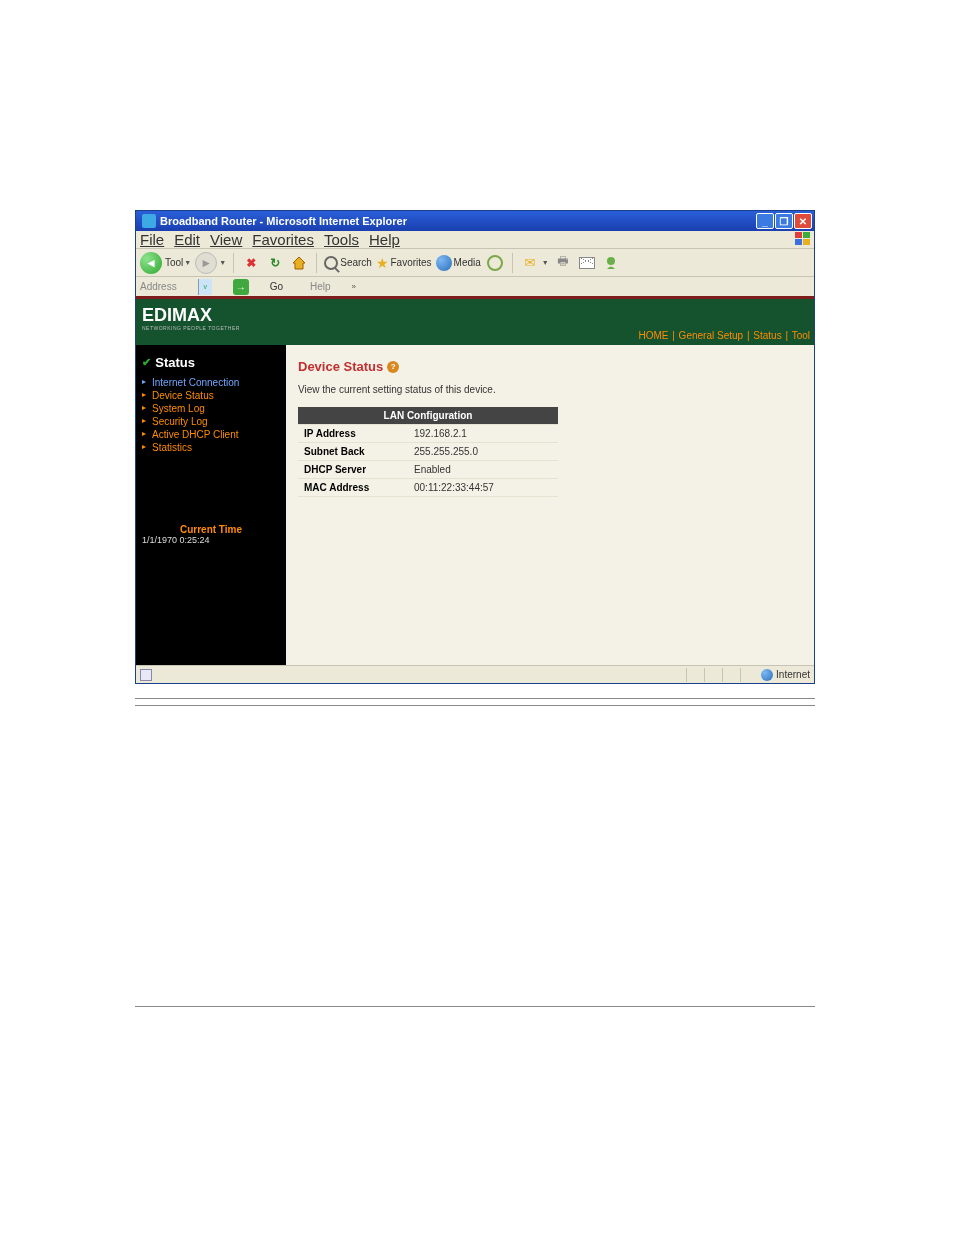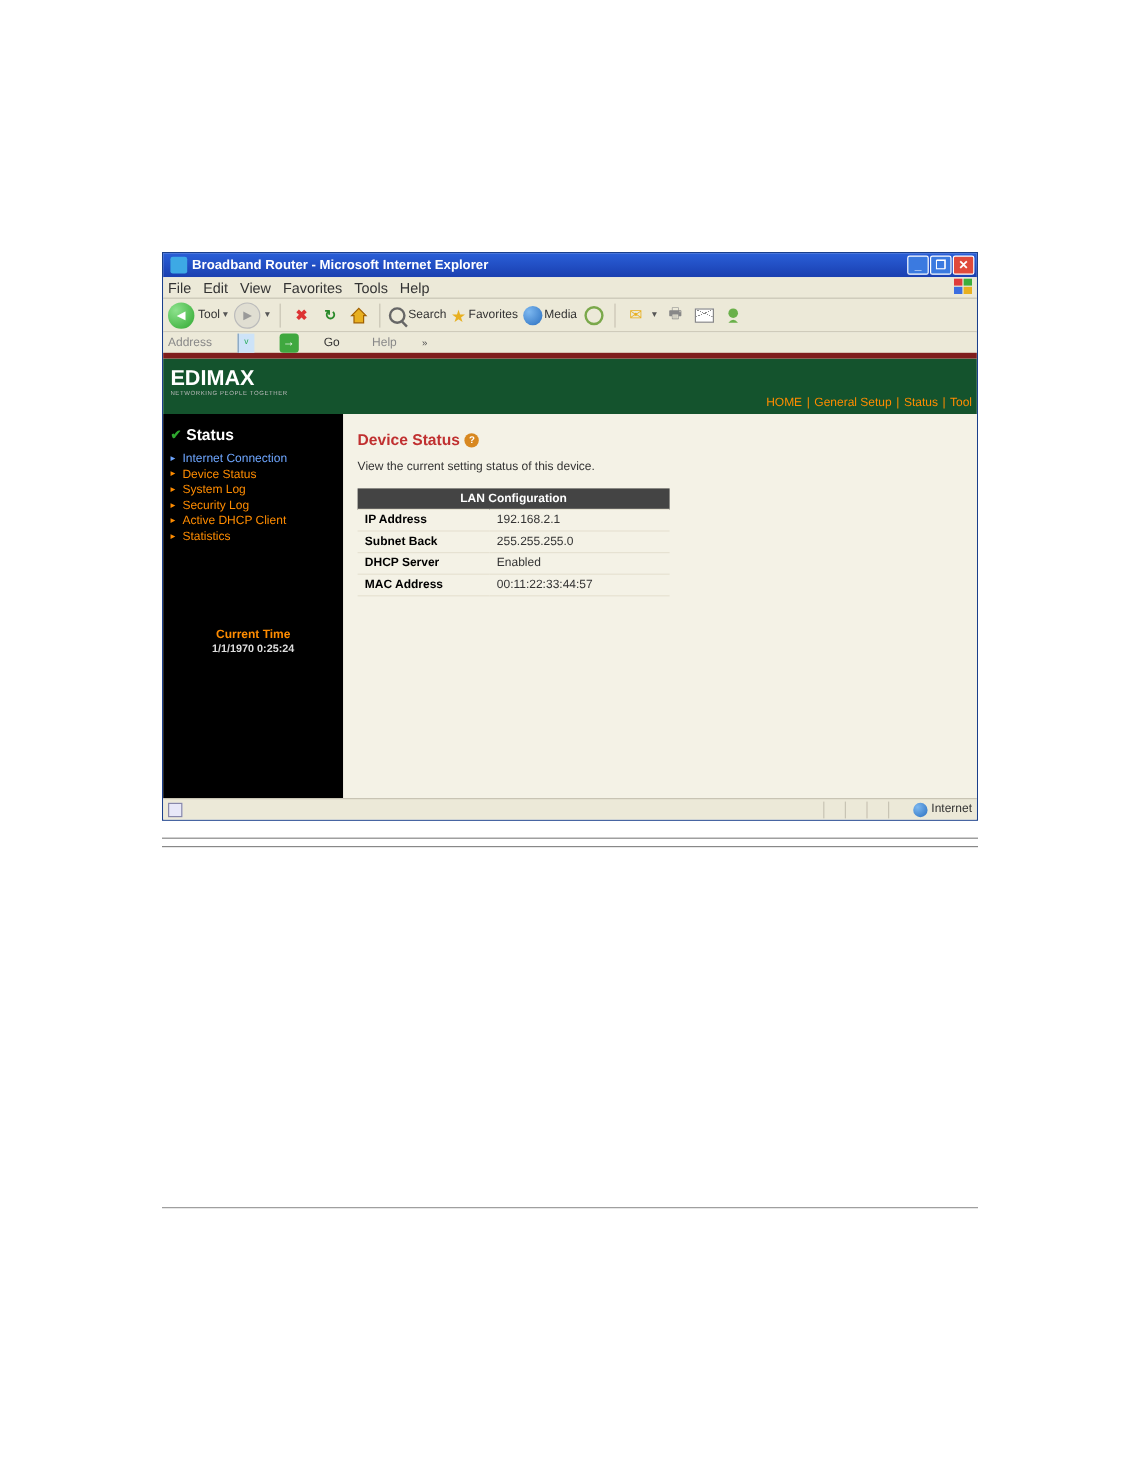--- a/index.html
+++ b/index.html
@@ -15,21 +15,21 @@
   .titlebar-ie-icon { width: 14px; height: 14px; background: #3da9e5; border-radius: 2px; display: inline-block; }
   .titlebar-text { color: #fff; font-size: 11px; font-weight: bold; }
   .win-controls { display: flex; gap: 1px; }
   .win-btn { width: 18px; height: 16px; border: 1px solid #fff; border-radius: 2px; display: inline-flex; align-items: center; justify-content: center; font-size: 10px; font-weight: bold; color: #fff; }
   .min-btn { background: #3b7ae0; }
   .max-btn { background: #3b7ae0; }
   .close-btn { background: #e04a3b; }
 
   
   .menubar { background: #ece9d8; height: 18px; display: flex; align-items: center; padding: 0 4px; gap: 10px; border-bottom: 1px solid #c8c4b4; position: relative;}
-  .menu-item { font-size: 12px; color: #333; }
+  .menu-item { font-size: 15px; color: #333; text-decoration: underline; }
   .menu-winicon { position:absolute; right:3px; top:1px; width:16px; height:14px; }
   .menu-winicon svg { width:100%; height:100%; }
 
   
   .toolbar { background: #ece9d8; height: 28px; display: flex; align-items: center; padding: 0 4px; gap: 4px; border-bottom: 1px solid #c8c4b4; }
   .tb-back { display: flex; align-items: center; gap: 3px; }
   .circle-btn { width: 22px; height: 22px; border-radius: 50%; display: inline-flex; align-items: center; justify-content: center; }
   .back-circle { background: radial-gradient(circle at 30% 30%, #8de28d, #2fa82f); color:#fff; font-size:12px; }
   .fwd-circle { background: #e0ded2; border: 1px solid #bbb; color:#999; font-size:12px; }
   .tb-label { font-size: 10px; color: #333; }
@@ -44,21 +44,21 @@
   .mag:after{ content:''; position:absolute; width:6px; height:2px; background:#666; bottom:-3px; right:-4px; transform:rotate(45deg);}
   .star { color:#e8b020; font-size:14px;}
   .media-ball{ width:16px;height:16px;border-radius:50%;background:radial-gradient(circle at 30% 30%,#7db8f0,#2a6fc0); display:inline-block;}
   .clock-ball{ width:16px;height:16px;border-radius:50%;border:2px solid #7aa84a; display:inline-block; position:relative;}
   .folder-y{ color:#e8b020; font-size:13px;}
   .printer{ color:#888; font-size:12px;}
   .mail { width:16px; height:12px; border:1px solid #888; background:#fff; display:inline-block; position:relative;}
   .mail:before{content:''; position:absolute; left:0; right:0; top:0; height:6px; background:linear-gradient(to bottom right, transparent 48%, #888 48%, #888 52%, transparent 52%),linear-gradient(to bottom left, transparent 48%, #888 48%, #888 52%, transparent 52%);}
 
   
-  .addrbar { background: #ece9d8; height: 22px; display: flex; align-items: center; padding: 0 4px; gap: 21px; border-bottom: 5px solid #7f1d1d; }
+  .addrbar { background: #ece9d8; height: 22px; display: flex; align-items: center; padding: 0 4px; gap: 21px; border-bottom: 3px solid #7f1d1d; }
   .addr-label { font-size: 10px; color: #888; }
   .addr-input-wrap { flex:1; background:#fff; border:1px solid #7f9db9; height:18px; display:flex; align-items:center; padding:0 3px; gap:3px;}
   .addr-page-icon{ width:12px;height:12px; background:#e8e8f8; border:1px solid #88a; display:inline-block;}
   .addr-text { font-size:10px; color:#888; flex:1; white-space:nowrap; overflow:hidden;}
   .addr-drop{ width:14px; height:16px; background:#cde3f8; border-left:1px solid #7f9db9; display:inline-flex; align-items:center; justify-content:center; font-size:7px; color:#2a5;}
   .go-btn{ width:16px;height:16px; background:#3fa83f; border-radius:3px; display:inline-flex; align-items:center; justify-content:center; color:#fff; font-size:10px;}
   .go-lbl{font-size:10px; color:#333;}
   .links-lbl{font-size:10px; color:#888; margin-left:6px;}
   .links-chev{font-size:8px; color:#555;}
 
@@ -74,21 +74,21 @@
   .body-row{ display:flex; min-height: 320px;}
   .sidebar{ width:150px; background:#000; padding:10px 6px; display:flex; flex-direction:column; justify-content:space-between;}
   .sb-title{ color:#fff; font-size:13px; font-weight:bold; display:flex; align-items:center; gap:4px;}
   .sb-check{ color:#2fa82f; font-size:11px;}
   .sb-list{ list-style:none; margin-top:6px;}
   .sb-list li{ color:#ff8c00; font-size:10px; padding:1px 0 1px 10px; position:relative;}
   .sb-list li:before{ content:'▸'; position:absolute; left:0; font-size:8px; color:#ff8c00;}
   .sb-list li.active{ color:#6ea6ff;}
   .sb-list li.active:before{ color:#6ea6ff;}
   .cur-time-lbl{ color:#ff8c00; font-size:10px; font-weight:bold; text-align:center; margin-top:70px;}
-  .cur-time-val{ color:#ddd; font-size:9px; text-align:center;font-weight:bold;}
+  .cur-time-val{ color:#ddd; font-size:9px; }
   .sb-bottom{ text-align:center; padding-bottom:6px;}
   .sb-icon{ width:36px; height:30px; margin:0 auto 2px; position:relative;}
   .sb-icon-monitor{ width:26px; height:18px; background:#3a5fa0; border:1px solid #888; position:absolute; left:5px; top:3px;}
   .sb-icon-arrow{ position:absolute; right:0; bottom:0; width:0;height:0; border-left:8px solid #e8b020; border-top:5px solid transparent; border-bottom:5px solid transparent;}
   .sb-icon-lbl{ color:#3aa03a; font-size:9px; font-style:italic; font-weight:bold;}
 
   .main{ flex:1; background:#f4f2e6; padding:14px 12px;}
   .page-title{ color:#c03030; font-size:13px; font-weight:bold; display:flex; align-items:center; gap:4px;}
   .help-icon{ width:12px;height:12px; border-radius:50%; background:#d88820; color:#fff; font-size:8px; display:inline-flex; align-items:center; justify-content:center; font-weight:bold;}
   .page-desc{ font-size:10px; color:#333; margin:10px 0 12px;}

